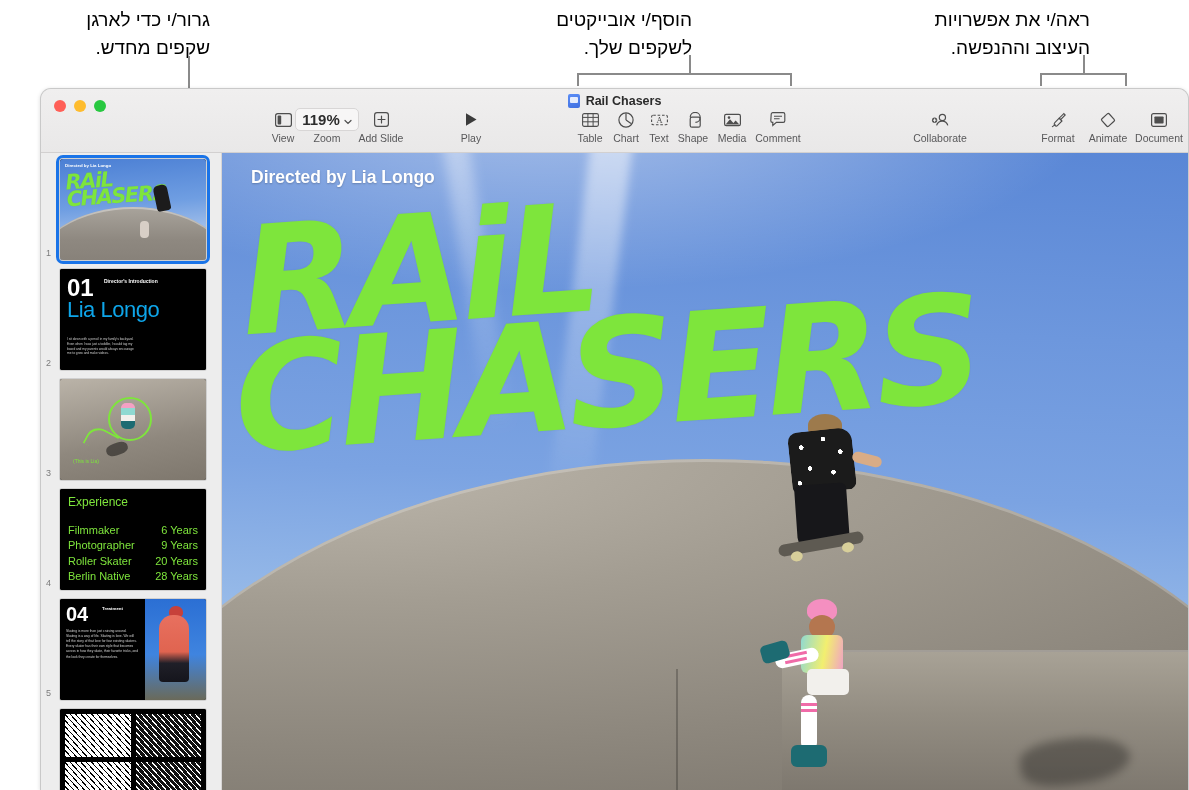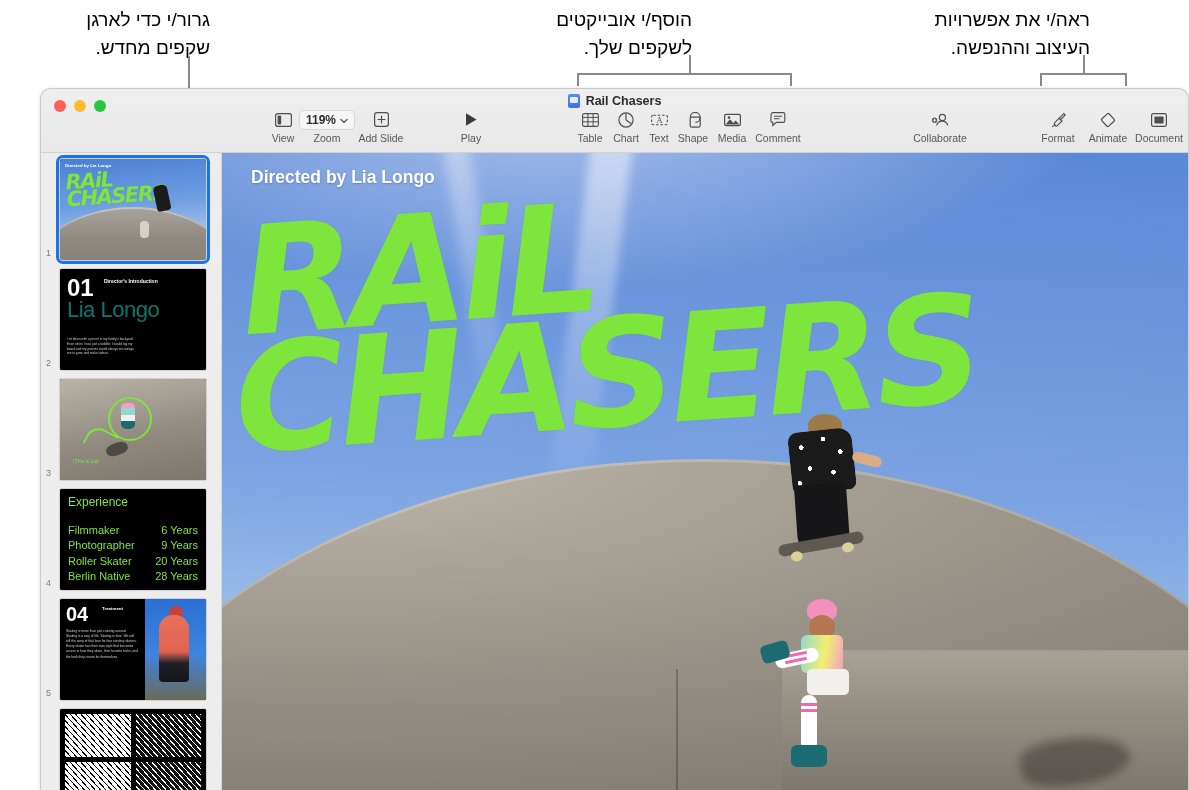--- a/index.html
+++ b/index.html
@@ -88,21 +88,21 @@
   }
   .tb-glyph {
     height: 21px; display: flex; align-items: center; justify-content: center;
     color: #4e4e4e;
   }
   .tb-label { font-size: 10.5px; color: #58585a; margin-top: 2px; white-space: nowrap; }
   .zoom-pill {
     display: flex; align-items: center; gap: 4px;
     border: 1px solid #d8d6d6; background: #f7f6f6;
     border-radius: 5px; padding: 2px 6px;
-    font-size: 12px; color: #2d2d2d; font-weight: bold;
+    font-size: 15px; color: #2d2d2d; font-weight: bold;
   }
 
   
   .wbody { position: absolute; left:0; right:0; top:64px; bottom:0; display: flex; }
   .sidebar {
     width: 181px; background: #ededed;
     border-right: 1px solid #d7d5d5;
     padding: 6px 0 0 0;
     overflow: hidden; position: relative;
   }
@@ -144,21 +144,21 @@
   }
   .skater-b {
     position:absolute; width:9px; height:17px; background:#d8cfc6;
     border-radius: 4px;
   }
 
   
   .s2 { background:#000; position:absolute; inset:0; }
   .s2-01 { position:absolute; left:7px; top:7px; color:#fff; font-size:24px; font-weight:bold; line-height:1; font-family:"Liberation Sans",sans-serif;}
   .s2-sub { position:absolute; left:44px; top:9px; color:#fff; font-size:5px; font-weight:bold; }
-  .s2-name { position:absolute; left:7px; top:30px; color:#0f766e; font-size:22px; line-height:1; letter-spacing:-.5px; }
+  .s2-name { position:absolute; left:7px; top:30px; color:#0ea5e9; font-size:22px; line-height:1; letter-spacing:-.5px; }
   .s2-body { position:absolute; left:7px; top:68px; width:72px; color:#cfcfcf; font-size:3.2px; line-height:1.5; }
 
   
   .s3 { position:absolute; inset:0; background: linear-gradient(170deg,#bab3a8,#8f887e 60%,#7e776d); }
   .s3-circle {
     position:absolute; left:48px; top:18px; width:44px; height:44px;
     border:2.5px solid #7ee53c; border-radius:50%;
   }
   .s3-arrow { position:absolute; left:26px; top:50px; width:30px; height:22px;
     border-left:2.5px solid #7ee53c; border-top:2.5px solid #7ee53c;

